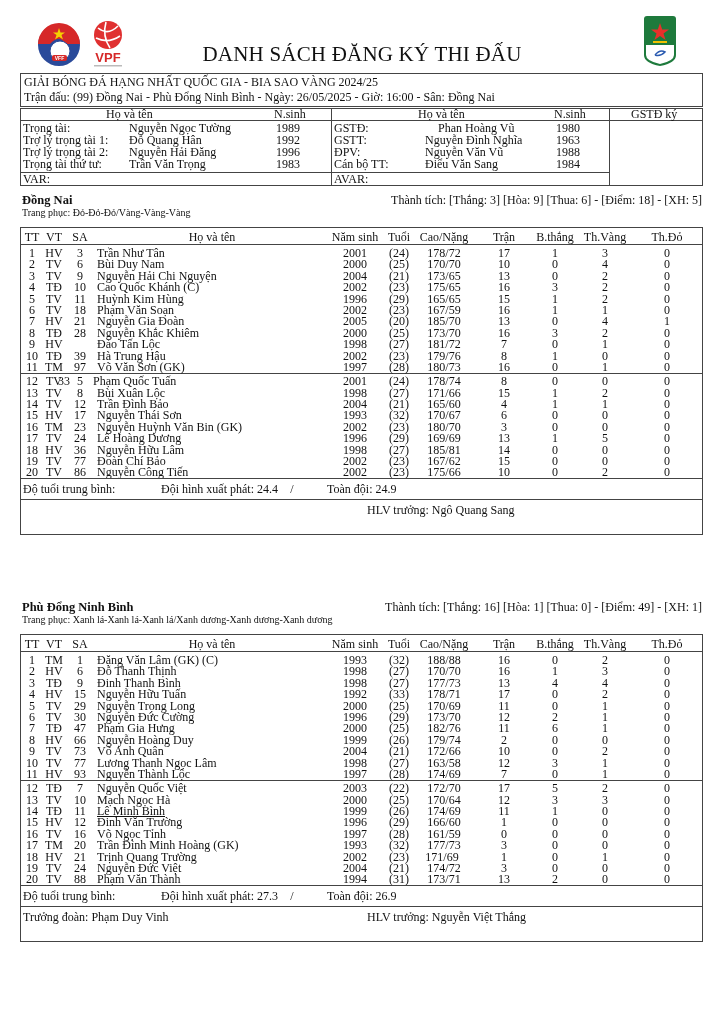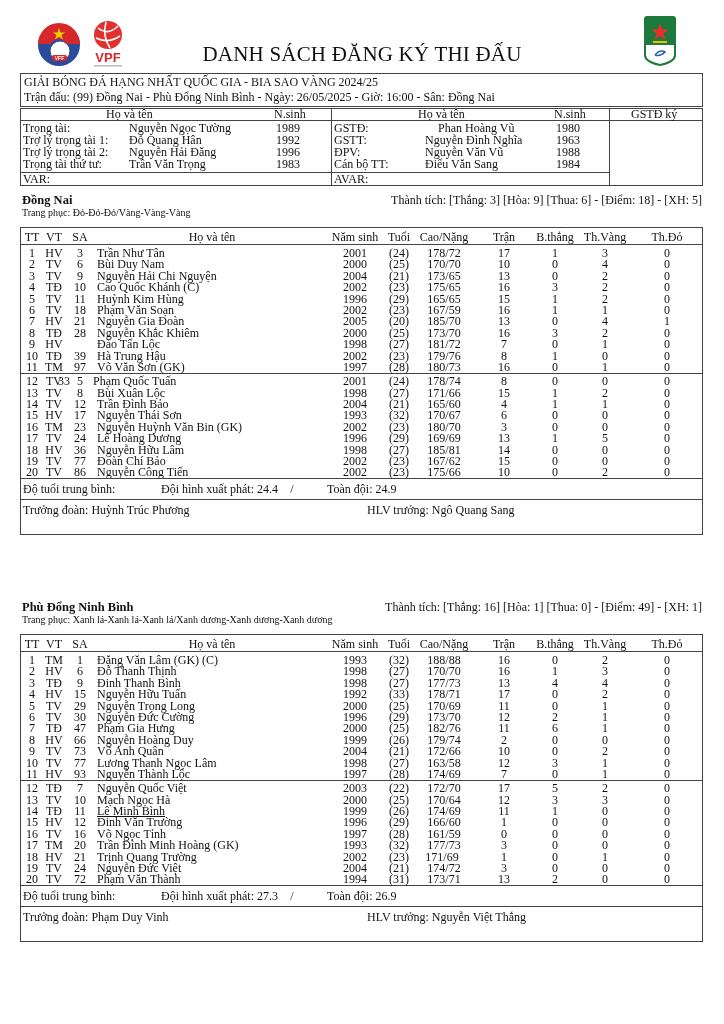--- a/index.html
+++ b/index.html
@@ -408,21 +408,20 @@
         <div class="c ctr" style="left: 630px; width: 32px;">0</div>
       </div>
     </div>
     <div class="footer">
       <div class="c" style="left: 2px; width: 120px;">Độ tuổi trung bình:</div>
       <div class="c" style="left: 140px; width: 150px;">Đội hình xuất phát: 24.4</div>
       <div class="c ctr" style="left: 266px; width: 10px;">/</div>
       <div class="c" style="left: 306px; width: 120px;">Toàn đội: 24.9</div>
     </div>
     <div class="staff">
-      <div class="c" style="left: 2px; width: 250px;">Trưởng đoàn: Huỳnh Trúc Phương</div>
       <div class="c" style="left: 346px; width: 250px;">HLV trưởng: Ngô Quang Sang</div>
     </div>
   </div>
 
 <div class="abs team-name" style="left:22px; top:600px;">Phù Đổng Ninh Bình</div>
 <div class="abs team-record" style="right:22px; top:600px;">Thành tích: [Thắng: 16] [Hòa: 1] [Thua: 0] - [Điểm: 49] - [XH: 1]</div>
 <div class="abs team-kit" style="left:22px; top:614px;">Trang phục: Xanh lá-Xanh lá-Xanh lá/Xanh dương-Xanh dương-Xanh dương</div>
 
 <div class="abs box ptable" style="top:634px;" id="tbl1">
     <div class="hdr">
@@ -683,21 +682,21 @@
         <div class="c ctr" style="left: 366px; width: 24px;">(21)</div>
         <div class="c ctr" style="left: 398px; width: 50px;">174/72</div>
         <div class="c ctr" style="left: 472px; width: 22px;">3</div>
         <div class="c ctr" style="left: 514px; width: 40px;">0</div>
         <div class="c ctr" style="left: 566px; width: 36px;">0</div>
         <div class="c ctr" style="left: 630px; width: 32px;">0</div>
       </div>
       <div class="row">
         <div class="c ctr" style="left: 4px; width: 14px;">20</div>
         <div class="c ctr" style="left: 22px; width: 22px;">TV</div>
-        <div class="c ctr" style="left: 48px; width: 22px;">72</div>
+        <div class="c ctr" style="left: 48px; width: 22px;">88</div>
         <div class="c" style="left: 76px; width: 230px;">Phạm Văn Thành</div>
         <div class="c ctr" style="left: 316px; width: 36px;">1994</div>
         <div class="c ctr" style="left: 366px; width: 24px;">(31)</div>
         <div class="c ctr" style="left: 398px; width: 50px;">173/71</div>
         <div class="c ctr" style="left: 472px; width: 22px;">13</div>
         <div class="c ctr" style="left: 514px; width: 40px;">2</div>
         <div class="c ctr" style="left: 566px; width: 36px;">0</div>
         <div class="c ctr" style="left: 630px; width: 32px;">0</div>
       </div>
     </div>

